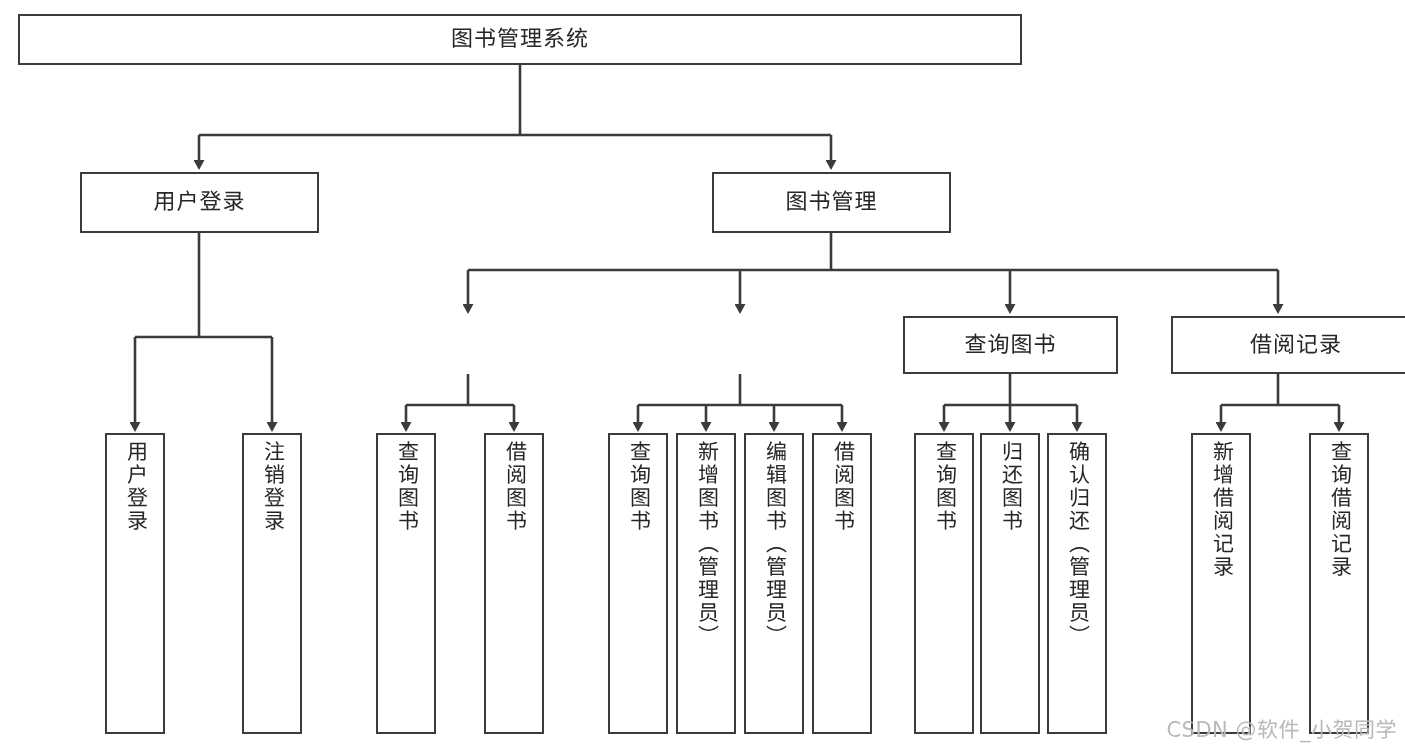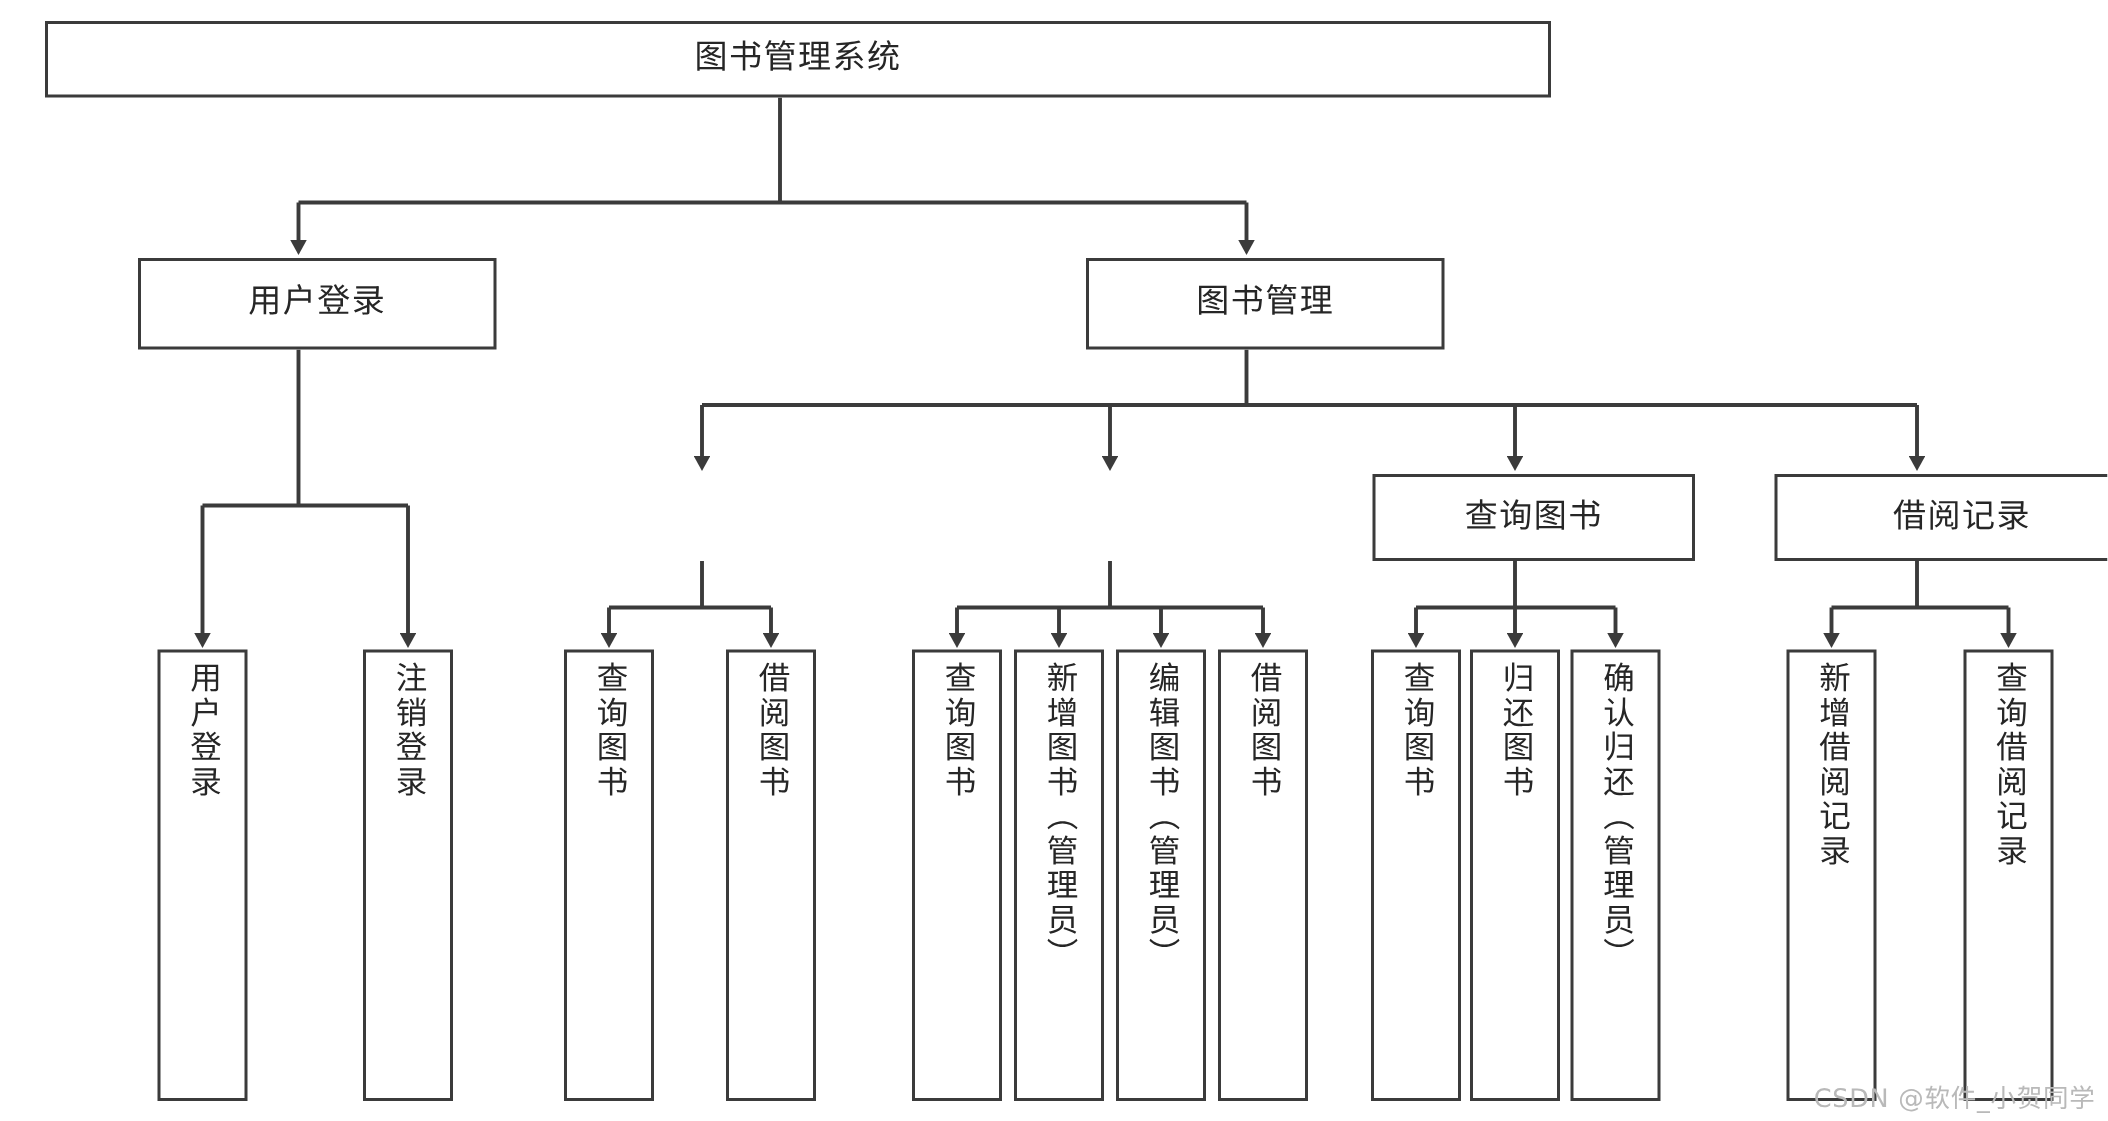--- a/index.html
+++ b/index.html
@@ -33,21 +33,20 @@
     background: #ffffff;
     display: flex;
     align-items: center;
     justify-content: center;
     color: #262626;
   }
   .node.horiz {
     font-size: 22px;
     line-height: 1.2;
     letter-spacing: 1px;
-    margin-left: 12px;
   }
   .node.vert {
     writing-mode: vertical-rl;
     text-orientation: upright;
     font-size: 21px;
     line-height: 1.18;
     letter-spacing: 2px;
     padding: 6px 0;
     align-items: center;
     justify-content: flex-start;
@@ -56,21 +55,21 @@
     writing-mode: vertical-rl;
     text-orientation: upright;
     display: block;
     white-space: pre-line;
     text-align: center;
   }
   #watermark {
     position: absolute;
     right: 8px;
     bottom: 4px;
-    font-size: 17px;
+    font-size: 21px;
     color: #b9b9b9;
     letter-spacing: 0.5px;
     white-space: nowrap;
     font-family: "DejaVu Sans", "Liberation Sans", sans-serif;
   }
 </style>
 </head>
 <body>
 
 <div id="canvas">

